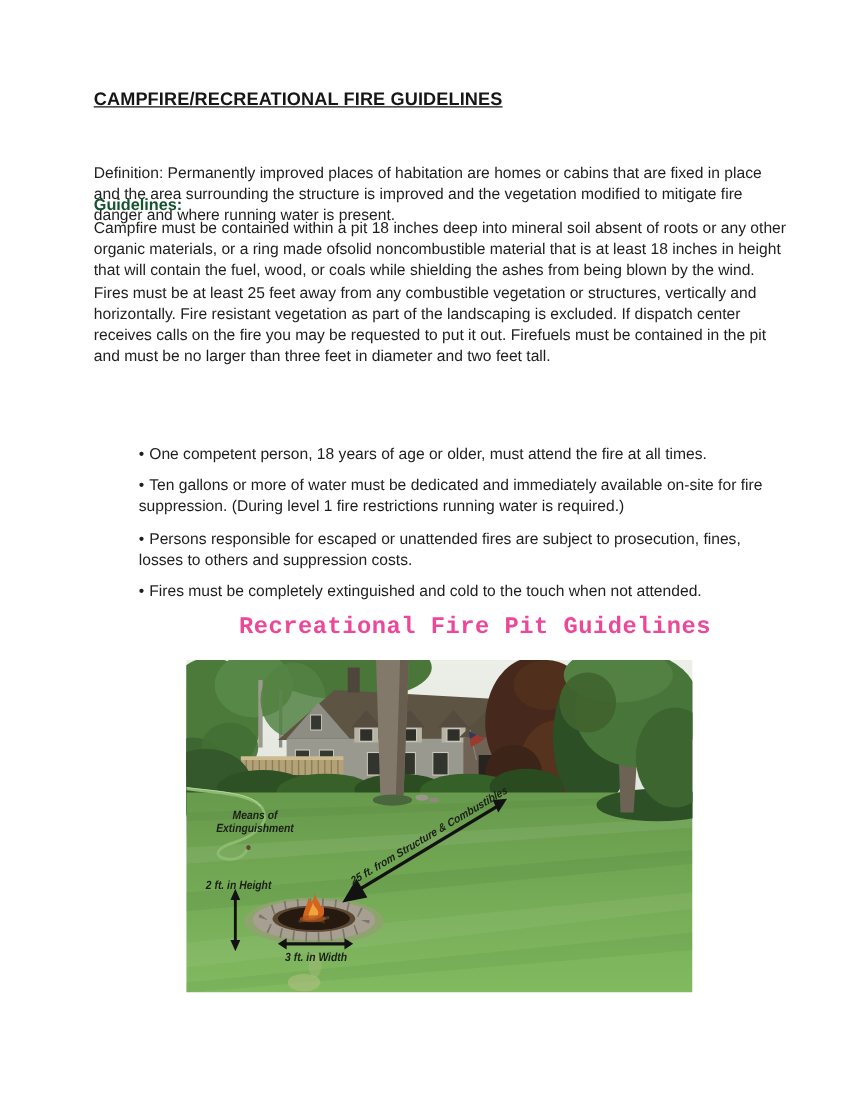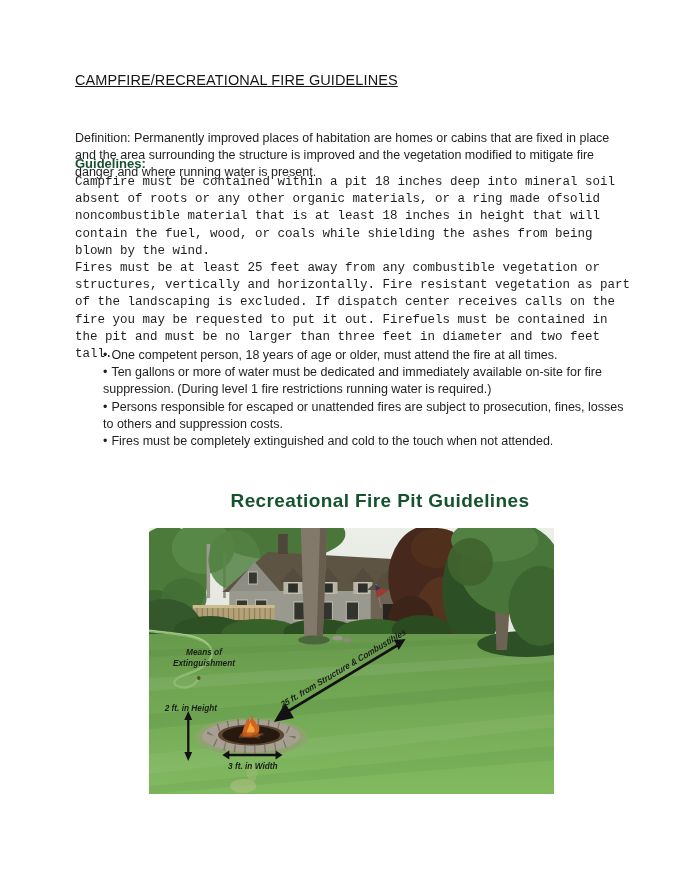--- a/index.html
+++ b/index.html
@@ -3,46 +3,46 @@
 <meta charset="utf-8">
 <style>
   * { margin:0; padding:0; box-sizing:border-box; }
   html,body { background:#ffffff; }
   .page {
     position:relative; width:689px; height:895px; background:#ffffff;
     font-family:"Liberation Sans", sans-serif; color:#1e1e1e; overflow:hidden;
   }
   .title {
     position:absolute; left:75px; top:72px;
-    font-size:14.5px; font-weight:normal; text-decoration:underline;
+    font-size:14.5px; font-weight:bold; text-decoration:underline;
     letter-spacing:.1px; color:#161616;
   }
   .definition {
     position:absolute; left:75px; top:86px; width:556px;
     font-size:12.5px; line-height:17.2px;margin-top:44px;
   }
   .gl-head {
     position:absolute; left:75px; top:156px;
     font-size:13px; font-weight:bold; color:#14532d;
   }
   .paras {
     position:absolute; left:75px; top:174px; width:556px;
     font-size:12.5px; line-height:17.2px;
   }
-  .paras p { margin:0;font-family:Liberation Mono, monospace; }
+  .paras p { margin:0; }
   .bullets {
     position:absolute; left:103px; top:347px; width:522px;
     font-size:12.5px; line-height:17.2px;
   }
-  .bullet { margin:0; }
+  .bullet { margin:8px; }
   .bullet .b { margin-right:4px; }
   .fig-head {
     position:absolute; left:110px; top:490px; width:540px; text-align:center;
-    font-family:Liberation Sans, sans-serif; font-size:19px; font-weight:bold;
-    letter-spacing:.4px; color:#14532d;
+    font-family:Liberation Mono, monospace; font-size:19px; font-weight:bold;
+    letter-spacing:.4px; color:#ec4899;
   }
   .photo {
     position:absolute; left:149px; top:528px; width:405px; height:266px;
   }
   .photo svg { display:block; width:100%; height:100%; }
   .ann {
     font-family:"Liberation Sans", sans-serif;
     font-weight:bold; font-style:italic; fill:#1a1f19;
   }
 </style>

